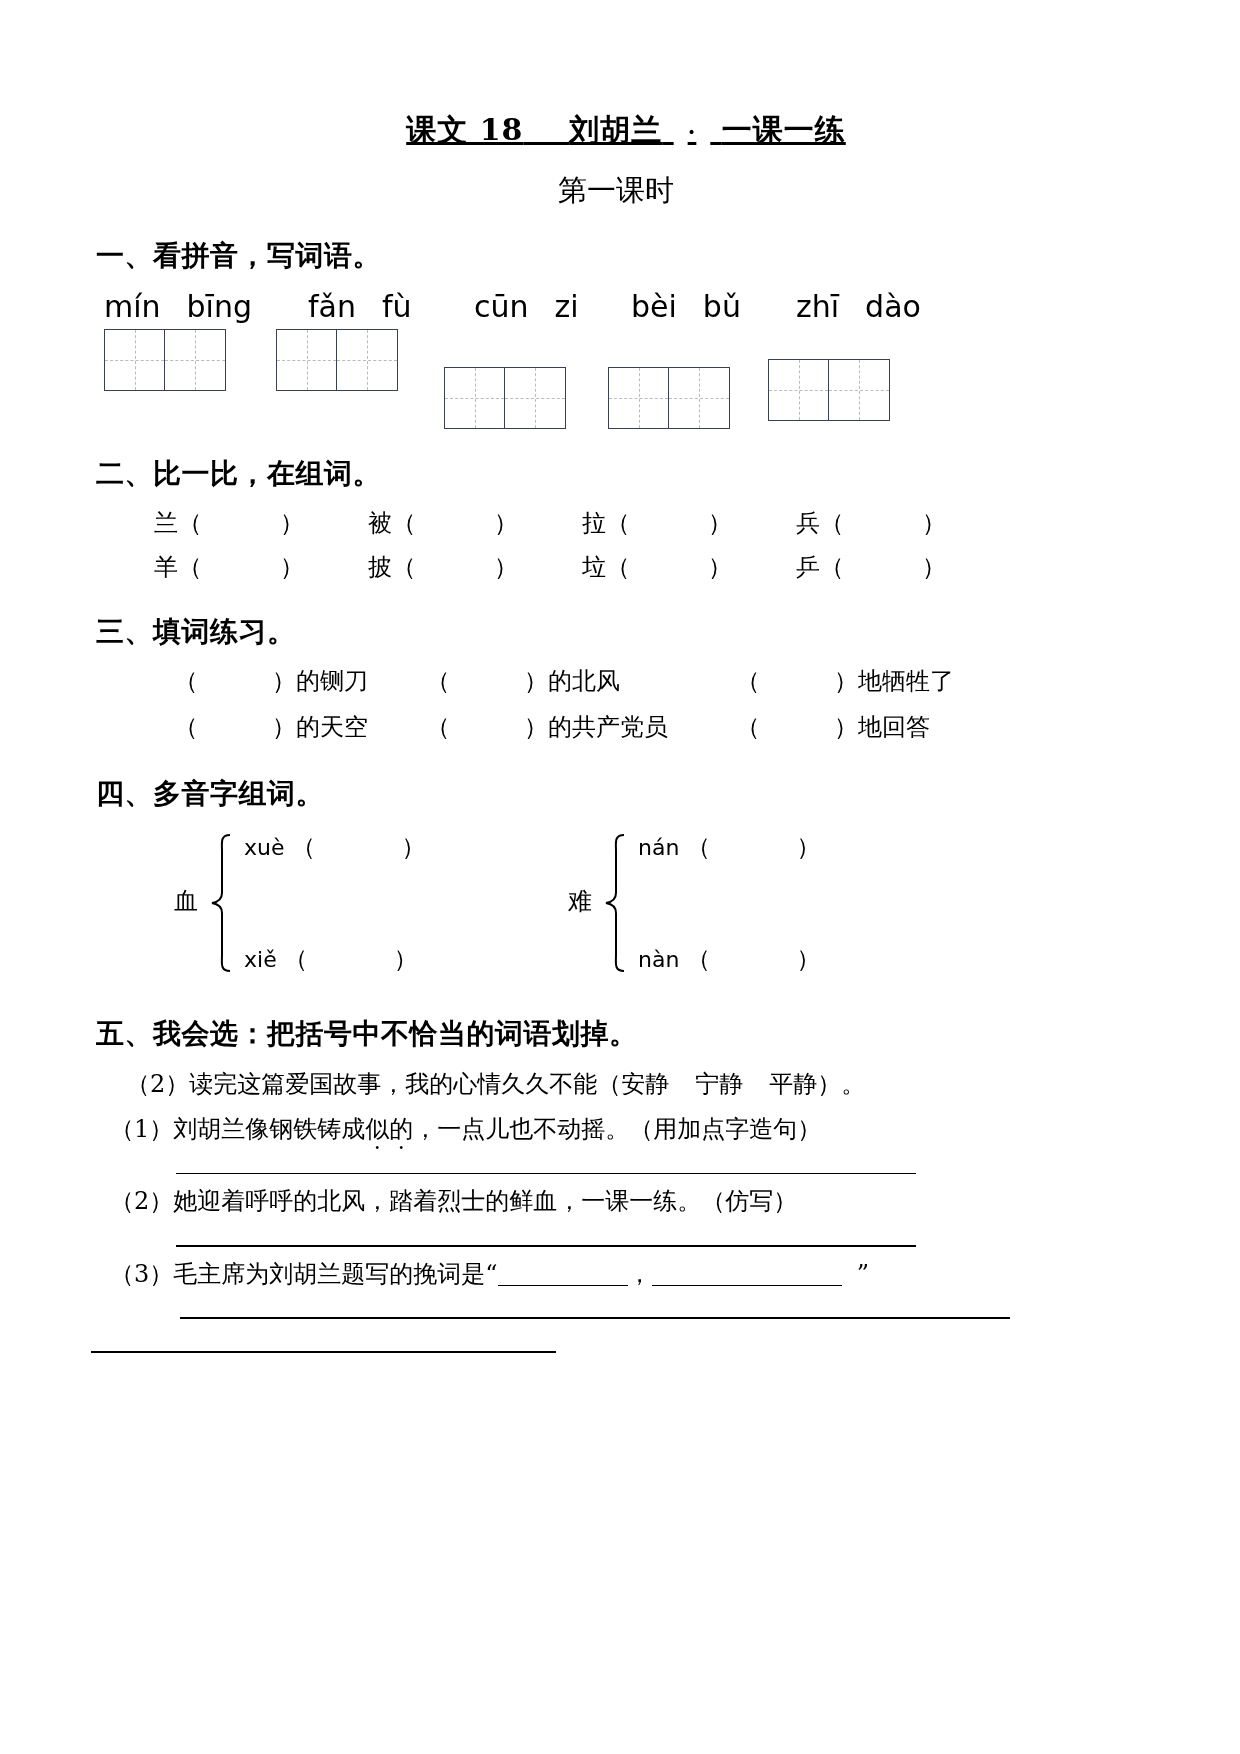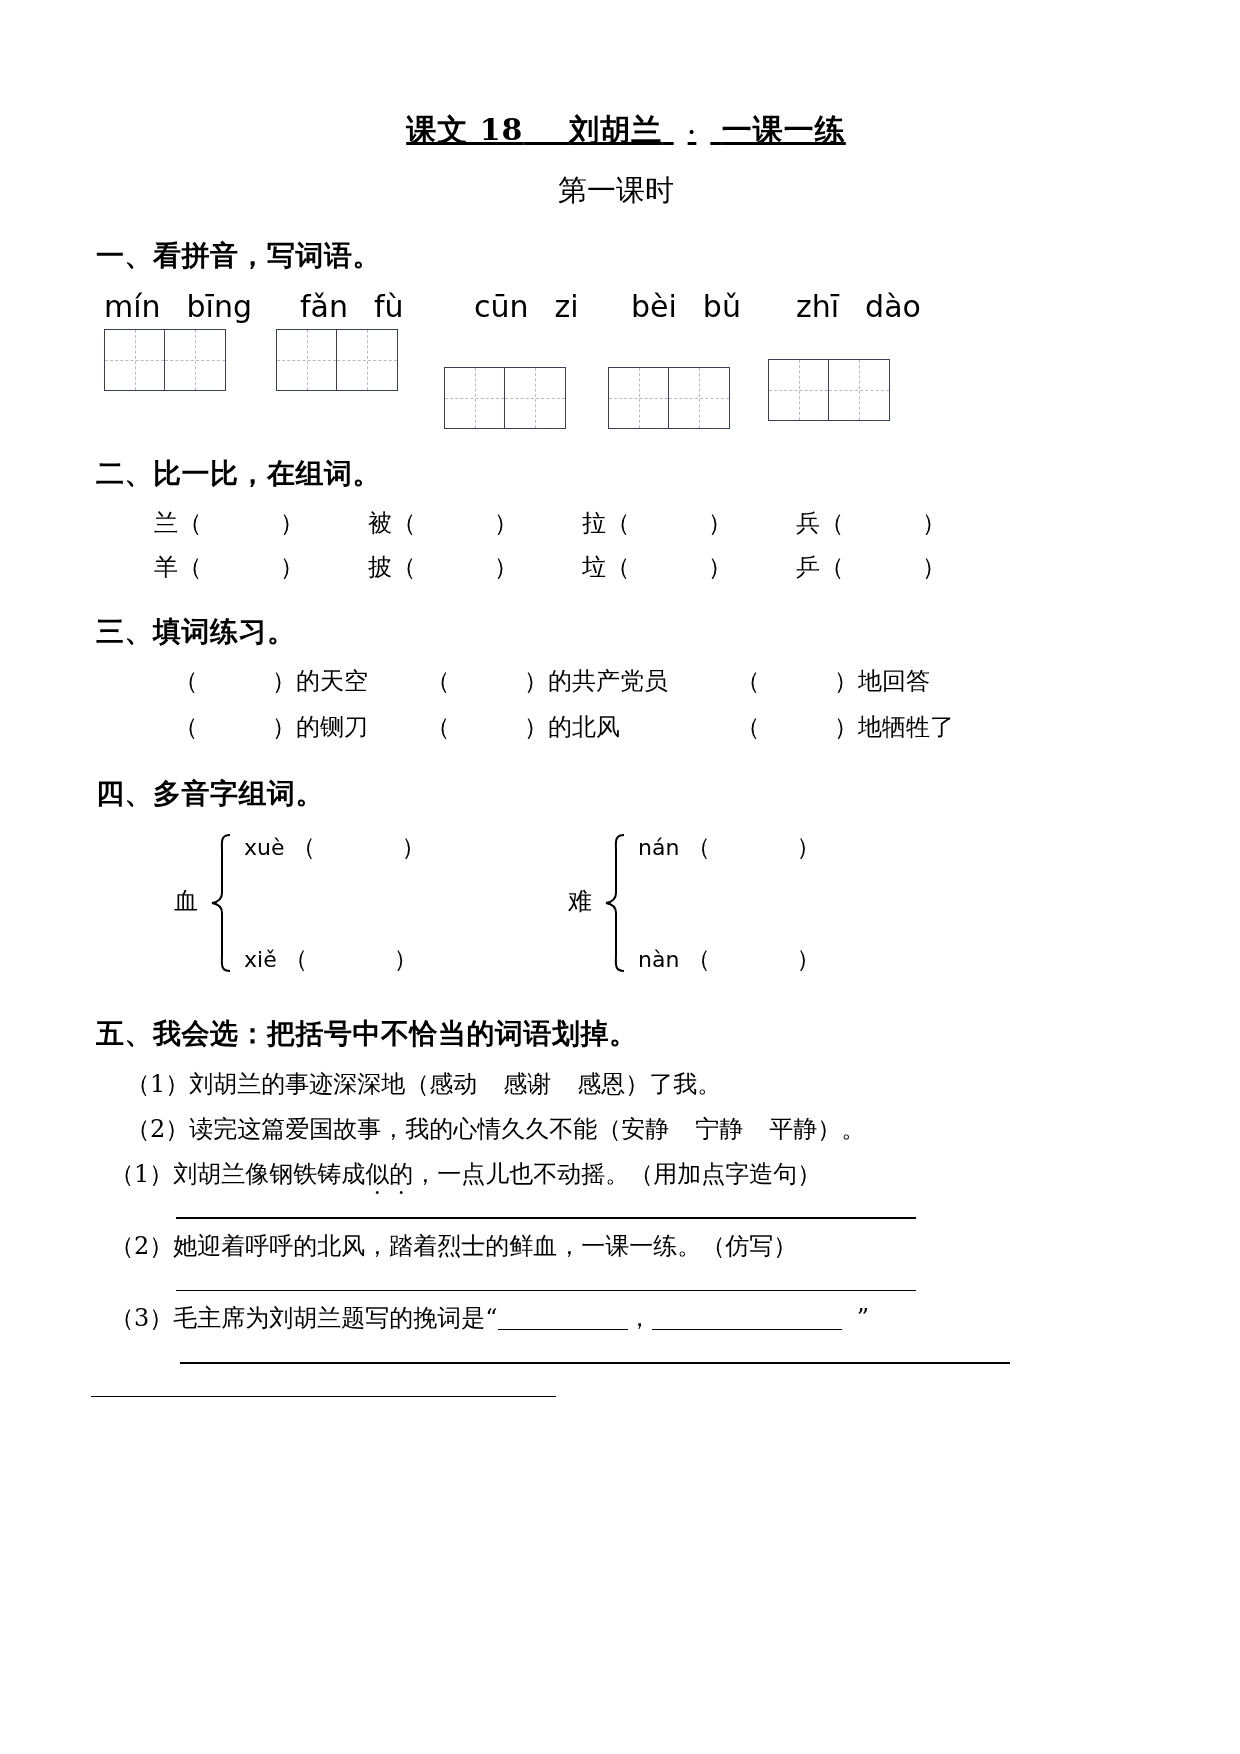--- a/index.html
+++ b/index.html
@@ -233,21 +233,21 @@
       <span>一课一练</span>
     </div>
     <div class="doc-subtitle">第一课时</div>
 
     <div class="sec-head">一、看拼音，写词语。</div>
 
     <div class="pinyin-row">
       <div class="pinyin-item" style="left:8px;">
         <span>mín</span><span>bīng</span>
       </div>
-      <div class="pinyin-item" style="left:204px;">
+      <div class="pinyin-item" style="left:212px;">
         <span>fǎn</span><span>fù</span>
       </div>
       <div class="pinyin-item" style="left:378px;">
         <span>cūn</span><span>zi</span>
       </div>
       <div class="pinyin-item" style="left:535px;">
         <span>bèi</span><span style="padding-right:34px;">bǔ</span>
       </div>
       <div class="pinyin-item" style="left:700px;">
         <span>zhī</span><span>dào</span>
@@ -306,39 +306,39 @@
       </div>
       <div class="cmp-item" style="left:700px;">
         <span>乒（</span><span class="blank-paren"></span><span>）</span>
       </div>
     </div>
 
     <div class="sec-head">三、填词练习。</div>
 
     <div class="fill-row">
       <div class="fill-item" style="left:78px;">
+        <span>（</span><span class="gap"></span><span>）</span><span>的铡刀</span>
+      </div>
+      <div class="fill-item" style="left:330px;">
+        <span>（</span><span class="gap"></span><span>）</span><span>的北风</span>
+      </div>
+      <div class="fill-item" style="left:640px;">
+        <span>（</span><span class="gap"></span><span>）</span><span>地牺牲了</span>
+      </div>
+    </div>
+
+    <div class="fill-row">
+      <div class="fill-item" style="left:78px;">
         <span>（</span><span class="gap"></span><span>）</span><span>的天空</span>
       </div>
       <div class="fill-item" style="left:330px;">
         <span>（</span><span class="gap"></span><span>）</span><span>的共产党员</span>
       </div>
       <div class="fill-item" style="left:640px;">
         <span>（</span><span class="gap"></span><span>）</span><span>地回答</span>
-      </div>
-    </div>
-
-    <div class="fill-row">
-      <div class="fill-item" style="left:78px;">
-        <span>（</span><span class="gap"></span><span>）</span><span>的铡刀</span>
-      </div>
-      <div class="fill-item" style="left:330px;">
-        <span>（</span><span class="gap"></span><span>）</span><span>的北风</span>
-      </div>
-      <div class="fill-item" style="left:640px;">
-        <span>（</span><span class="gap"></span><span>）</span><span>地牺牲了</span>
       </div>
     </div>
 
     <div class="sec-head">四、多音字组词。</div>
 
     <div class="poly-wrap">
 
       <div class="poly-group" style="left:78px;">
         <div class="poly-char">血</div>
         <div class="brace">
@@ -370,23 +370,20 @@
         <div class="poly-line poly-bot">
           <span>nàn</span>
           <span class="paren">（</span><span class="gap"></span><span class="paren">）</span>
         </div>
       </div>
 
     </div>
 
     <div class="sec-head">五、我会选：把括号中不恰当的词语划掉。</div>
 
-    <div class="q-line">
-      <span>（1）</span><span>刘胡兰的事迹深深地（</span><span>感动</span><span class="opt-gap"></span><span>感谢</span><span class="opt-gap"></span><span>感恩</span><span>）了我。</span>
-    </div>
 
     <div class="q-line">
       <span>（2）</span><span>读完这篇爱国故事，我的心情久久不能（</span><span>安静</span><span class="opt-gap"></span><span>宁静</span><span class="opt-gap"></span><span>平静</span><span>）。</span>
     </div>
 
 
     <div class="q-line indent0">
       <span>（1）</span><span>刘胡兰像钢铁铸成</span><span class="dotted">似</span><span class="dotted">的</span><span>，一点儿也不动摇。（用加点字造句）</span>
     </div>
     <div class="answer-rule rule-a"></div>

